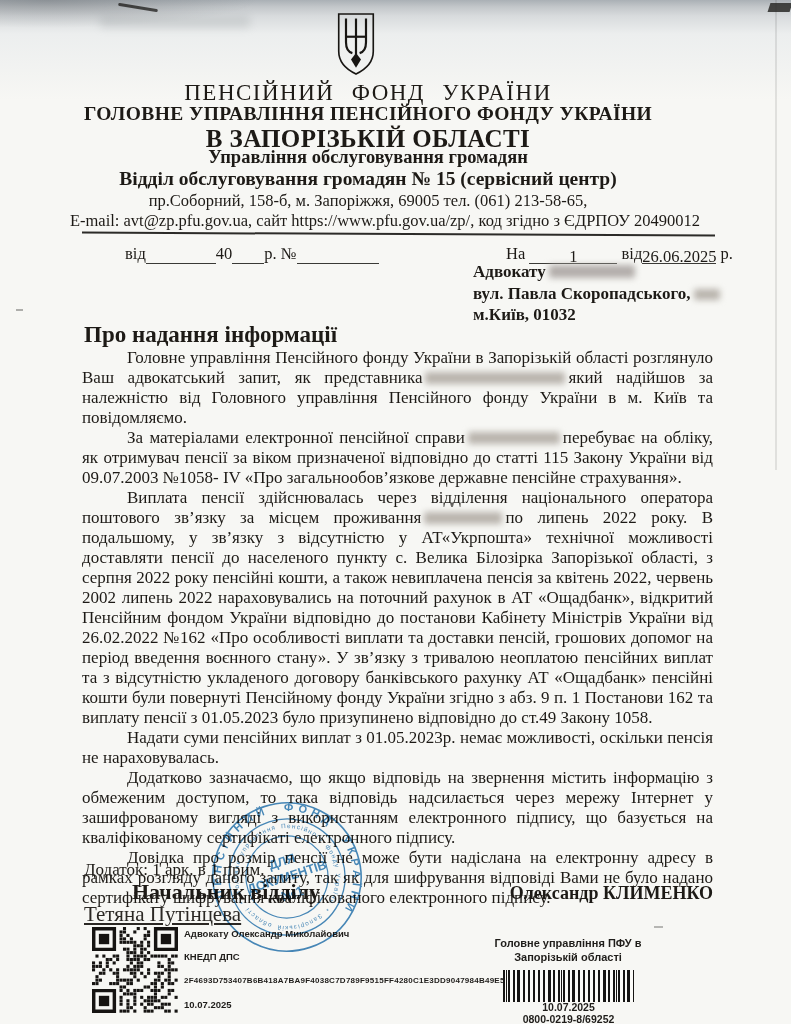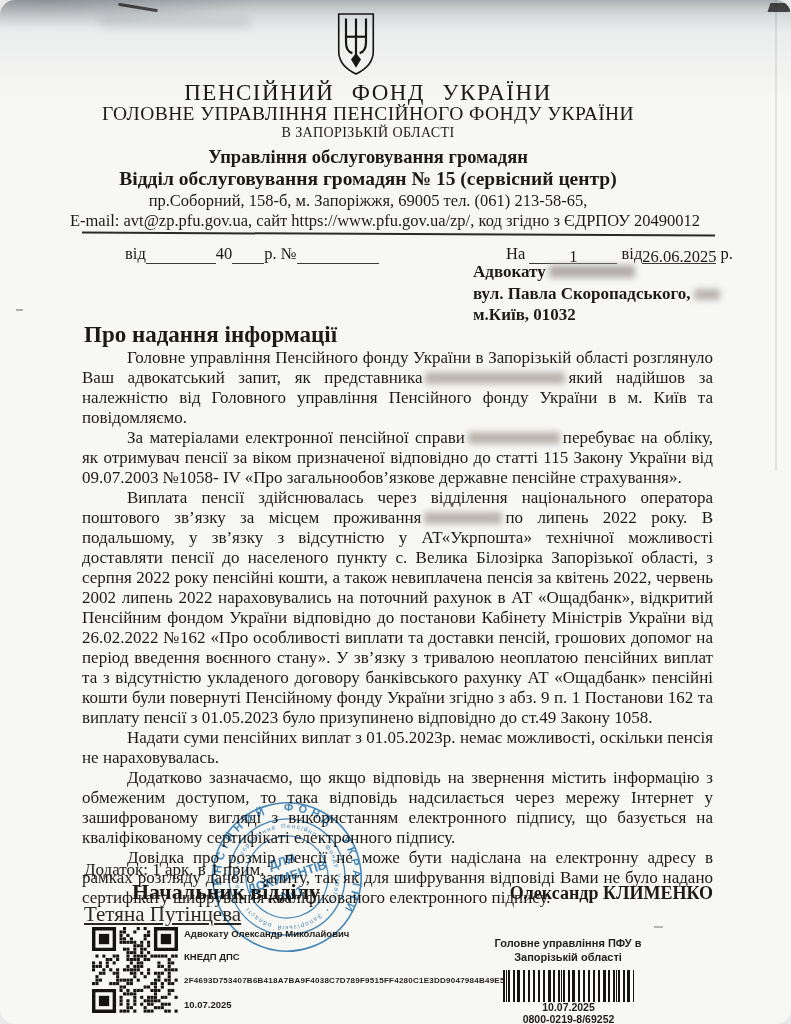--- a/index.html
+++ b/index.html
@@ -1,35 +1,35 @@
 <!DOCTYPE html>
 <html><head>
 <meta charset="utf-8">
 <style>
   html,body{margin:0;padding:0;background:#e8eaea;}
   .page{position:relative;width:791px;height:1024px;overflow:hidden;
-        background:#f7f7f4;font-family:"Liberation Serif",serif;color:#1d1a16;border-radius:15px;}
+        background:#f7f7f4;font-family:"Liberation Serif",serif;color:#1d1a16;}
   .topband{position:absolute;left:0;top:0;right:0;height:110px;pointer-events:none;
         background:
          radial-gradient(ellipse 300px 40px at 6% 0%, rgba(90,95,100,.38), rgba(0,0,0,0) 70%),
          linear-gradient(180deg,#aab0b5 0,#c3c7ca 7px,#d8dbdd 16px,#eceeee 34px,rgba(247,247,244,0) 100px);}
   .fold-line{position:absolute;left:775px;top:0;width:2px;height:470px;background:rgba(60,60,60,.12);}
   .slash{position:absolute;left:118px;top:6px;width:40px;height:3px;background:#23221f;
          transform:rotate(9deg);border-radius:2px;opacity:.8;}
   .corner-mark{position:absolute;left:769px;top:3px;width:22px;height:9px;background:#2a2a28;
          transform:skewX(-18deg);opacity:.85;}
   .bleed{position:absolute;left:100px;top:15px;width:150px;height:13px;background:#9aa0a2;
          filter:blur(4px);opacity:.28;border-radius:3px;}
   .speck1{position:absolute;left:16px;top:309px;width:7px;height:2px;background:#9b9b98;opacity:.8;}
   .speck2{position:absolute;left:654px;top:926px;width:9px;height:2px;background:#a5a5a2;opacity:.8;}
 
   .hdr{position:absolute;left:38px;width:660px;text-align:center;white-space:nowrap;}
   .org{top:80px;font-size:23px;letter-spacing:1.5px;word-spacing:10px;}
-  .main1{top:103px;font-size:19.5px;font-weight:normal;letter-spacing:.4px;}
-  .main2{top:125px;font-size:14px;font-weight:normal;letter-spacing:.4px;}
+  .main1{top:103px;font-size:19.5px;font-weight:bold;letter-spacing:.4px;}
+  .main2{top:125px;font-size:25px;font-weight:bold;letter-spacing:.4px;}
   .dept{top:147px;font-size:18.5px;font-weight:bold;}
   .divn{top:168px;font-size:19.5px;font-weight:bold;}
   .addr{top:191px;font-size:16.5px;}
   .mail{top:211px;font-size:16.5px;left:55px;}
   .rule{position:absolute;left:82px;top:233px;width:633px;height:2px;background:#2c2b28;
         transform:rotate(.25deg);}
 
   .refrow{position:absolute;top:244px;font-size:16.5px;white-space:nowrap;}
   .refleft{left:125px;}
   .refright{left:506px;}

